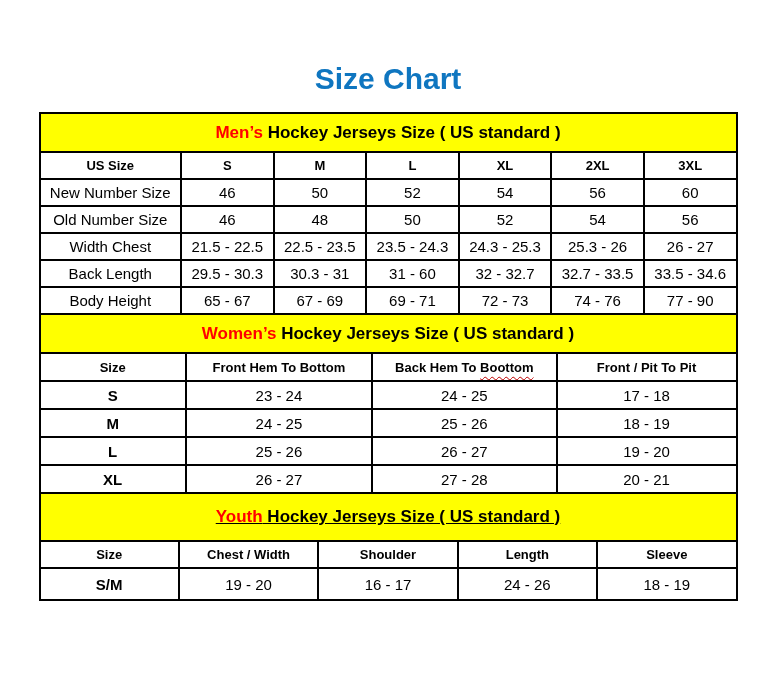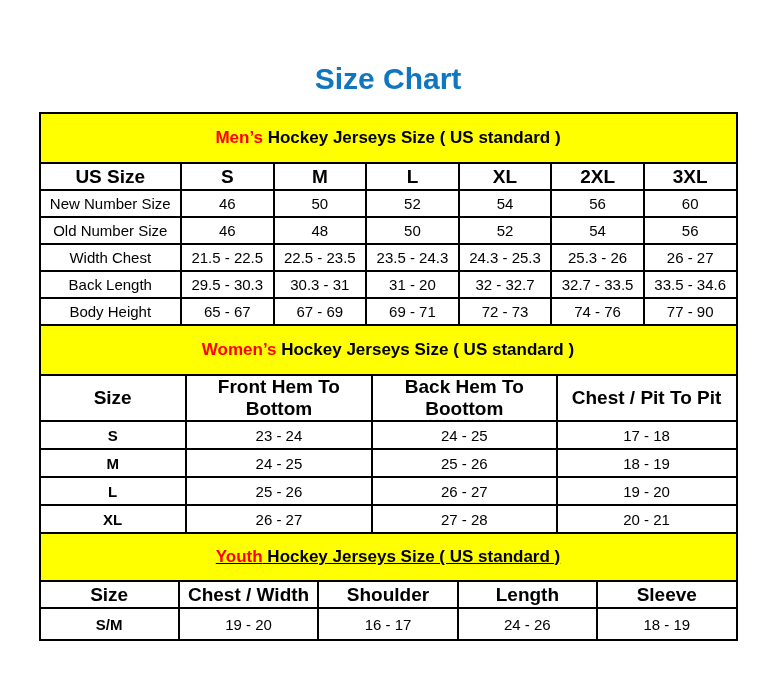--- a/index.html
+++ b/index.html
@@ -21,21 +21,21 @@
   }
   .chart{
     margin:16px auto 0;
     width:699px;
   }
   .sec + .sec{margin-top:-2px;}
   .banner{
     box-sizing:border-box;
     border:2px solid var(--border-black,#000);
     background:var(--banner-yellow,#FFFF00);
-    height:52px;
+    height:41px;
     display:flex;align-items:center;justify-content:center;
     font-weight:bold;font-size:17px;
   }
   .sec-youth .banner{height:50px;text-decoration:underline;}
   .banner .hl{color:var(--accent-red,#FF0000);white-space:pre;}
   .banner .rest{color:#000;white-space:pre;}
   table.tbl{
     width:100%;
     border-collapse:collapse;
     table-layout:fixed;
@@ -45,21 +45,21 @@
     border:2px solid var(--border-black,#000);
     text-align:center;
     vertical-align:middle;
     font-size:15px;
     padding:0 2px;
     overflow:hidden;
   }
   .tbl tr{height:27px;}
   .tbl-womens tr{height:28px;}
   .tbl-youth tbody tr{height:32px;}
-  .tbl th{font-weight:bold;font-size:19px;}
+  .tbl th{font-weight:bold;font-size:13px;}
   .tbl td{font-weight:normal;}
   .tbl-mens col.c-lab{width:20.3%;}
   .tbl-womens col.c-lab{width:21%;}
   .tbl-womens col.c-w1{width:26.7%;}
   .tbl-womens col.c-w2{width:26.5%;}
   .tbl-womens col.c-w3{width:25.8%;}
   .tbl-youth col{width:20%;}
   .tbl-womens td.row-label,.tbl-youth td.row-label{font-weight:bold;}
   .squiggle{
     text-decoration:underline;
@@ -124,21 +124,21 @@
               <td>22.5 - 23.5</td>
               <td>23.5 - 24.3</td>
               <td>24.3 - 25.3</td>
               <td>25.3 - 26</td>
               <td>26 - 27</td>
             </tr>
             <tr>
               <td class="row-label">Back Length</td>
               <td>29.5 - 30.3</td>
               <td>30.3 - 31</td>
-              <td>31 - 20</td>
+              <td>31 - 60</td>
               <td>32 - 32.7</td>
               <td>32.7 - 33.5</td>
               <td>33.5 - 34.6</td>
             </tr>
             <tr>
               <td class="row-label">Body Height</td>
               <td>65 - 67</td>
               <td>67 - 69</td>
               <td>69 - 71</td>
               <td>72 - 73</td>
@@ -159,21 +159,21 @@
             <col class="c-lab">
             <col class="c-w1">
             <col class="c-w2">
             <col class="c-w3">
           </colgroup>
       <thead>
             <tr>
               <th>Size</th>
               <th>Front Hem To Bottom</th>
               <th>Back Hem To <span class="squiggle">Boottom</span></th>
-              <th>Chest / Pit To Pit</th>
+              <th>Front / Pit To Pit</th>
             </tr>
           </thead>
           <tbody>
             <tr>
               <td class="row-label">S</td>
               <td>23 - 24</td>
               <td>24 - 25</td>
               <td>17 - 18</td>
             </tr>
             <tr>

